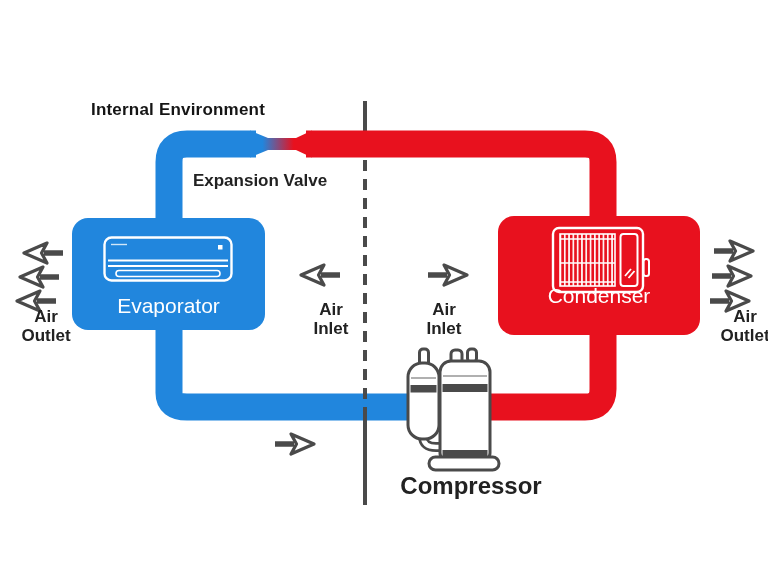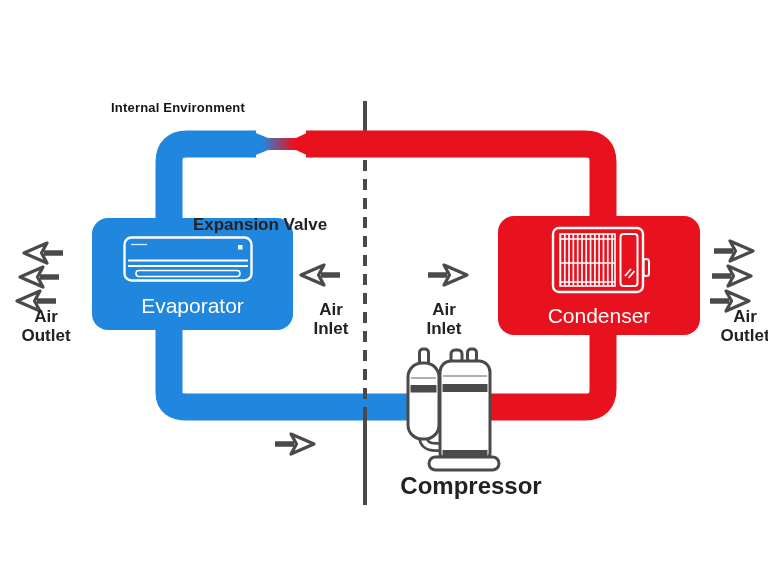--- a/index.html
+++ b/index.html
@@ -2,33 +2,33 @@
 <html style="--c-cold: #2186dd; --c-hot: #e8111e; --c-arrow: #4a4a4a; --c-heading: #151515; --c-label: #222222; --c-box_label: #ffffff;"><head>
 <meta charset="utf-8">
 <style>
   html,body{margin:0;padding:0;background:#fff;}
   #canvas{
     position:relative;width:768px;height:582px;background:#ffffff;overflow:hidden;
     font-family:"Liberation Sans","DejaVu Sans",sans-serif;
   }
   .abs{position:absolute;}
   .heading{
-    font-size:13px;font-weight:bold;color:var(--c-heading);
+    font-size:17px;font-weight:bold;color:var(--c-heading);
     text-align:center;letter-spacing:0.2px;z-index:4;
   }
   .label{
     font-size:17px;font-weight:600;color:var(--c-label);
     text-align:center;line-height:19px;z-index:4;
   }
   .box-label{
     font-size:21px;font-weight:normal;color:var(--c-box_label);
     text-align:center;width:100%;z-index:4;
   }
   .unit-box{border-radius:16px;z-index:2;}
-  #evap-box{left:92px;top:218px;width:193px;height:112px;background:var(--c-cold);padding-left:8px;}
+  #evap-box{left:72px;top:218px;width:193px;height:112px;background:var(--c-cold);}
   #cond-box{left:498px;top:216px;width:202px;height:119px;background:var(--c-hot);}
   
   .divider{width:4px;left:363px;z-index:2;}
   #div-solid-top{top:101px;height:31px;background:var(--c-arrow);z-index:0;}
   #div-dashed{top:160px;height:252px;
     background:repeating-linear-gradient(to bottom,var(--c-arrow) 0 11px,transparent 11px 19px);}
   #div-solid-bottom{top:412px;height:93px;background:var(--c-arrow);}
   
   #pipes{left:0;top:0;z-index:1;}
   .pipe{fill:none;stroke-width:27px;}
@@ -111,21 +111,21 @@
       <rect class="wicon" x="2" y="2" width="90" height="64" rx="6" stroke-width="2.4"></rect>
       <rect class="wicon" x="92.5" y="33" width="5.5" height="17" rx="2.5" stroke-width="2"></rect>
       <rect x="9" y="8" width="55" height="52" fill="url(#grille)"></rect>
       <rect class="wicon" x="9" y="8" width="55" height="52" stroke-width="1.6"></rect>
       <line class="wicon" x1="9" y1="13" x2="64" y2="13" stroke-width="1.6"></line>
       <line class="wicon" x1="9" y1="37" x2="64" y2="37" stroke-width="1.6"></line>
       <line class="wicon" x1="9" y1="56" x2="64" y2="56" stroke-width="1.6"></line>
       <rect class="wicon" x="69.5" y="8" width="17" height="52" rx="3" stroke-width="2"></rect>
       <path class="wicon" d="M74 50 L80 43 M77.5 52 L83.5 45" stroke-width="1.8"></path>
     </svg>
-    <div class="abs box-label" style="left:0;top:88px;">Condenser</div>
+    <div class="abs box-label" style="left:0;top:68px;">Condenser</div>
   </div>
 
   <svg class="arrow mirror" style="left:27px;top:240px;" width="38" height="22" preserveAspectRatio="none">
       <use href="#arrowShape" width="44" height="26"></use>
     </svg>
   <svg class="arrow mirror" style="left:23px;top:264px;" width="38" height="22" preserveAspectRatio="none">
       <use href="#arrowShape" width="44" height="26"></use>
     </svg>
   <svg class="arrow mirror" style="left:20px;top:288px;" width="38" height="22" preserveAspectRatio="none">
       <use href="#arrowShape" width="44" height="26"></use>
@@ -146,21 +146,21 @@
   <svg class="arrow" style="left:712px;top:238px;" width="46" height="26" preserveAspectRatio="none">
       <use href="#arrowShape" width="44" height="26"></use>
     </svg>
   <svg class="arrow" style="left:710px;top:263px;" width="46" height="26" preserveAspectRatio="none">
       <use href="#arrowShape" width="44" height="26"></use>
     </svg>
   <svg class="arrow" style="left:708px;top:288px;" width="46" height="26" preserveAspectRatio="none">
       <use href="#arrowShape" width="44" height="26"></use>
     </svg>
 
-  <div class="abs label" style="left:160px;top:171px;width:200px;margin-top:44px;">Expansion Valve</div>
+  <div class="abs label" style="left:160px;top:171px;width:200px;">Expansion Valve</div>
 
   <div class="abs label" style="left:-14px;top:307px;width:120px;">
     <div>Air</div>
     <div>Outlet</div>
   </div>
 
   <div class="abs label" style="left:271px;top:300px;width:120px;">
     <div>Air</div>
     <div>Inlet</div>
   </div>

